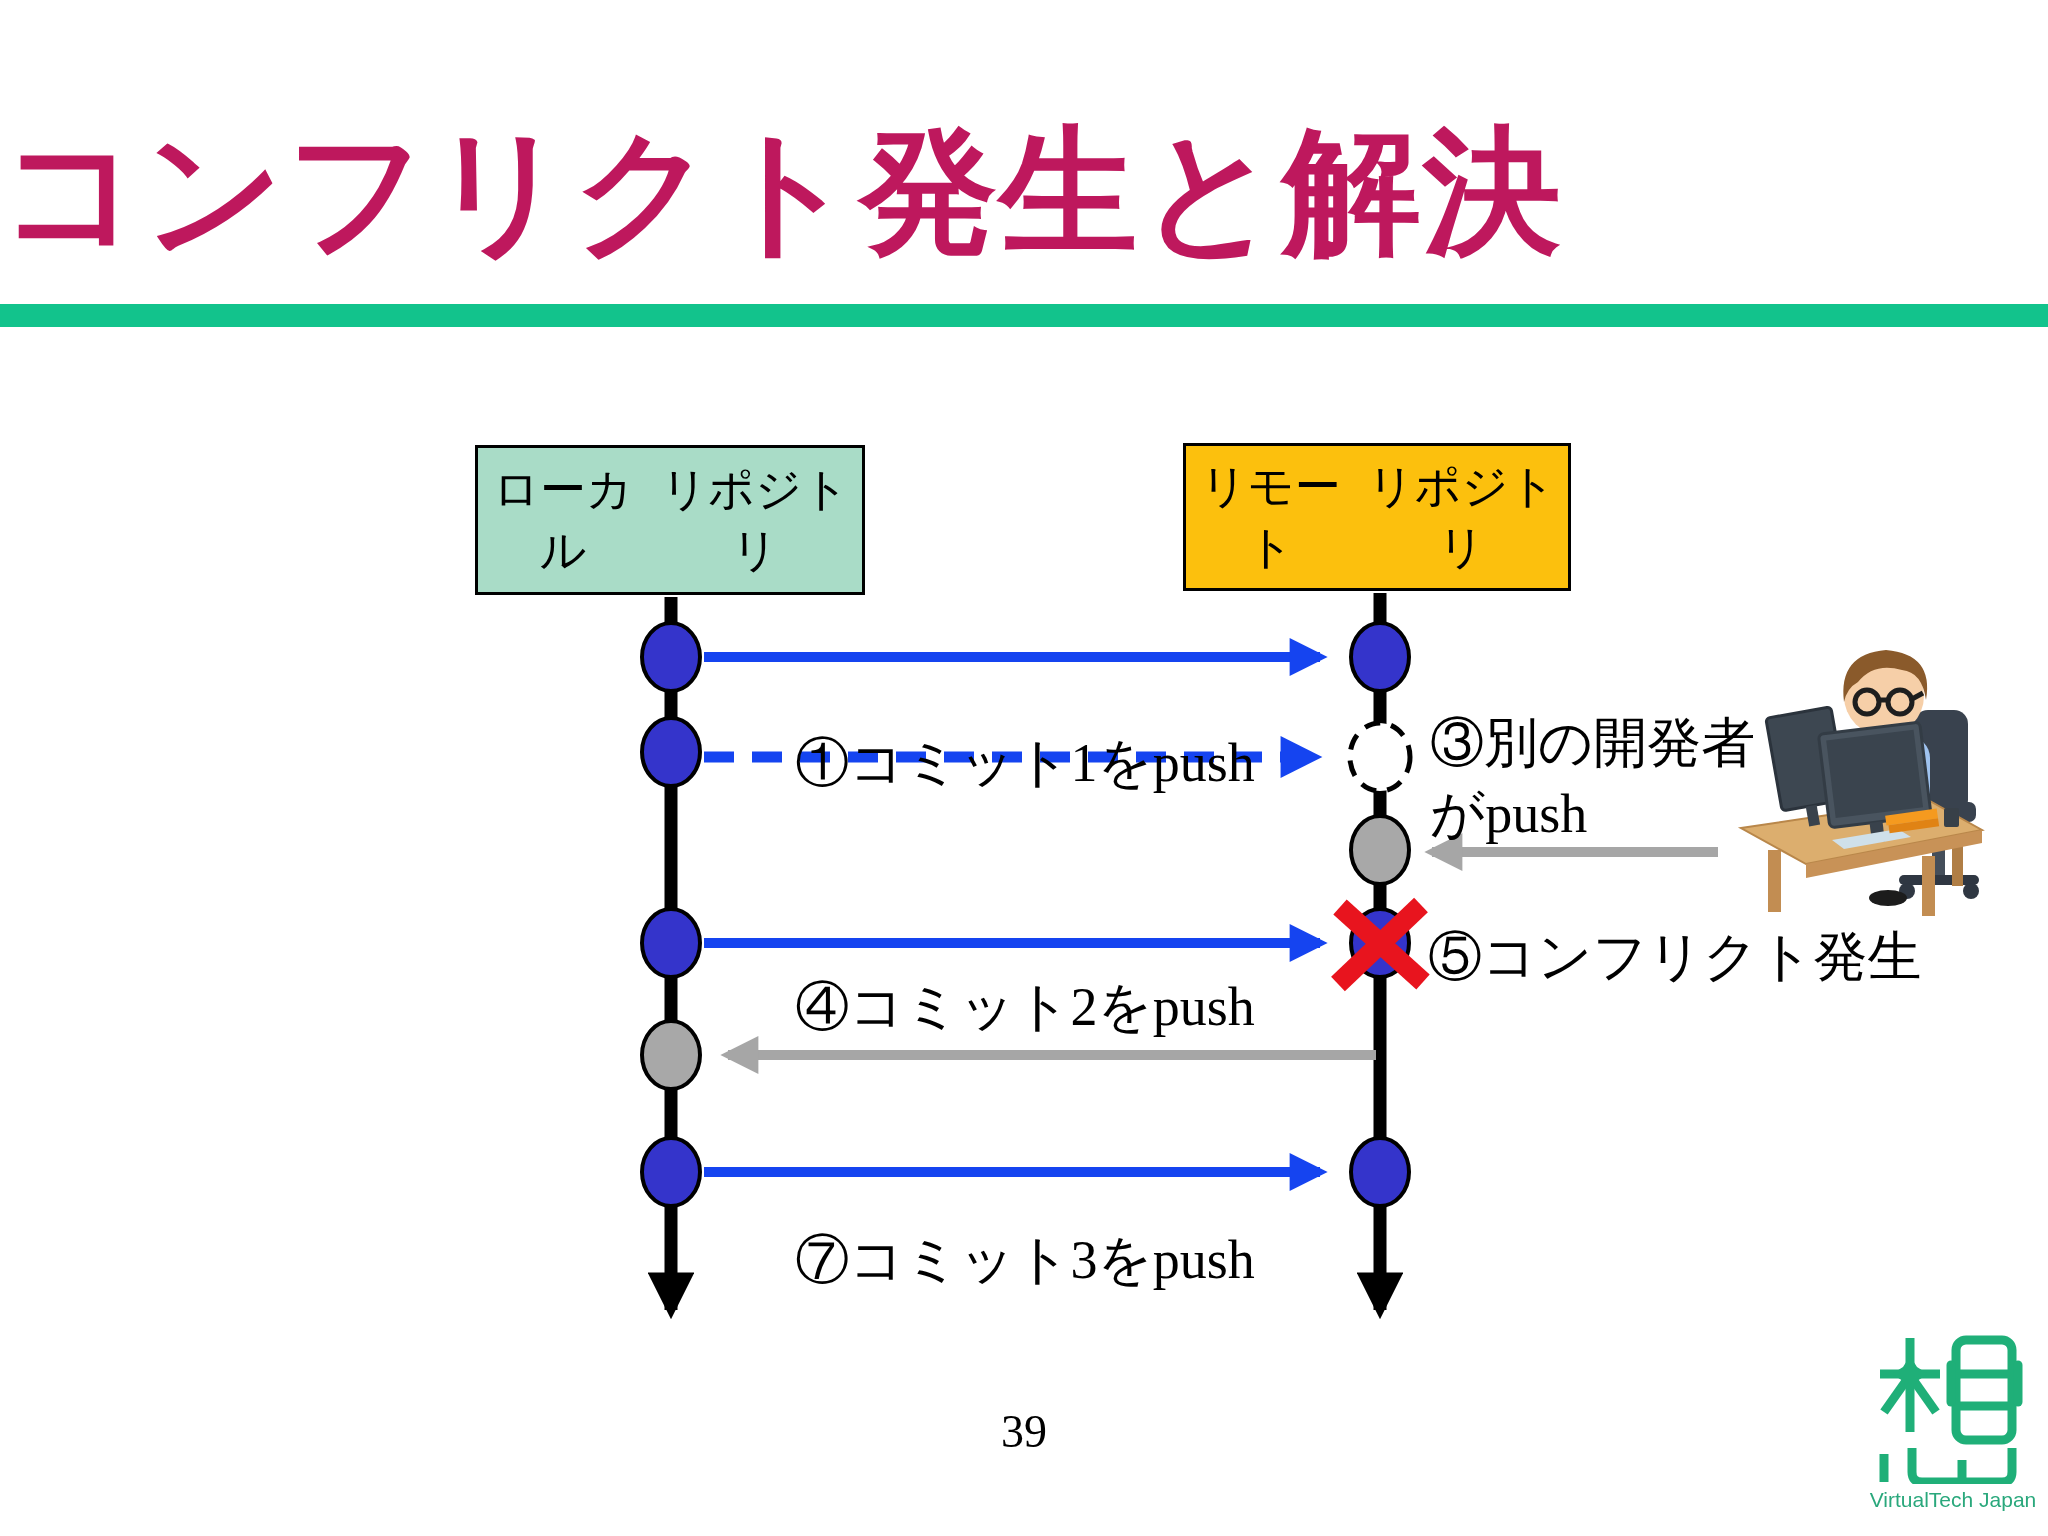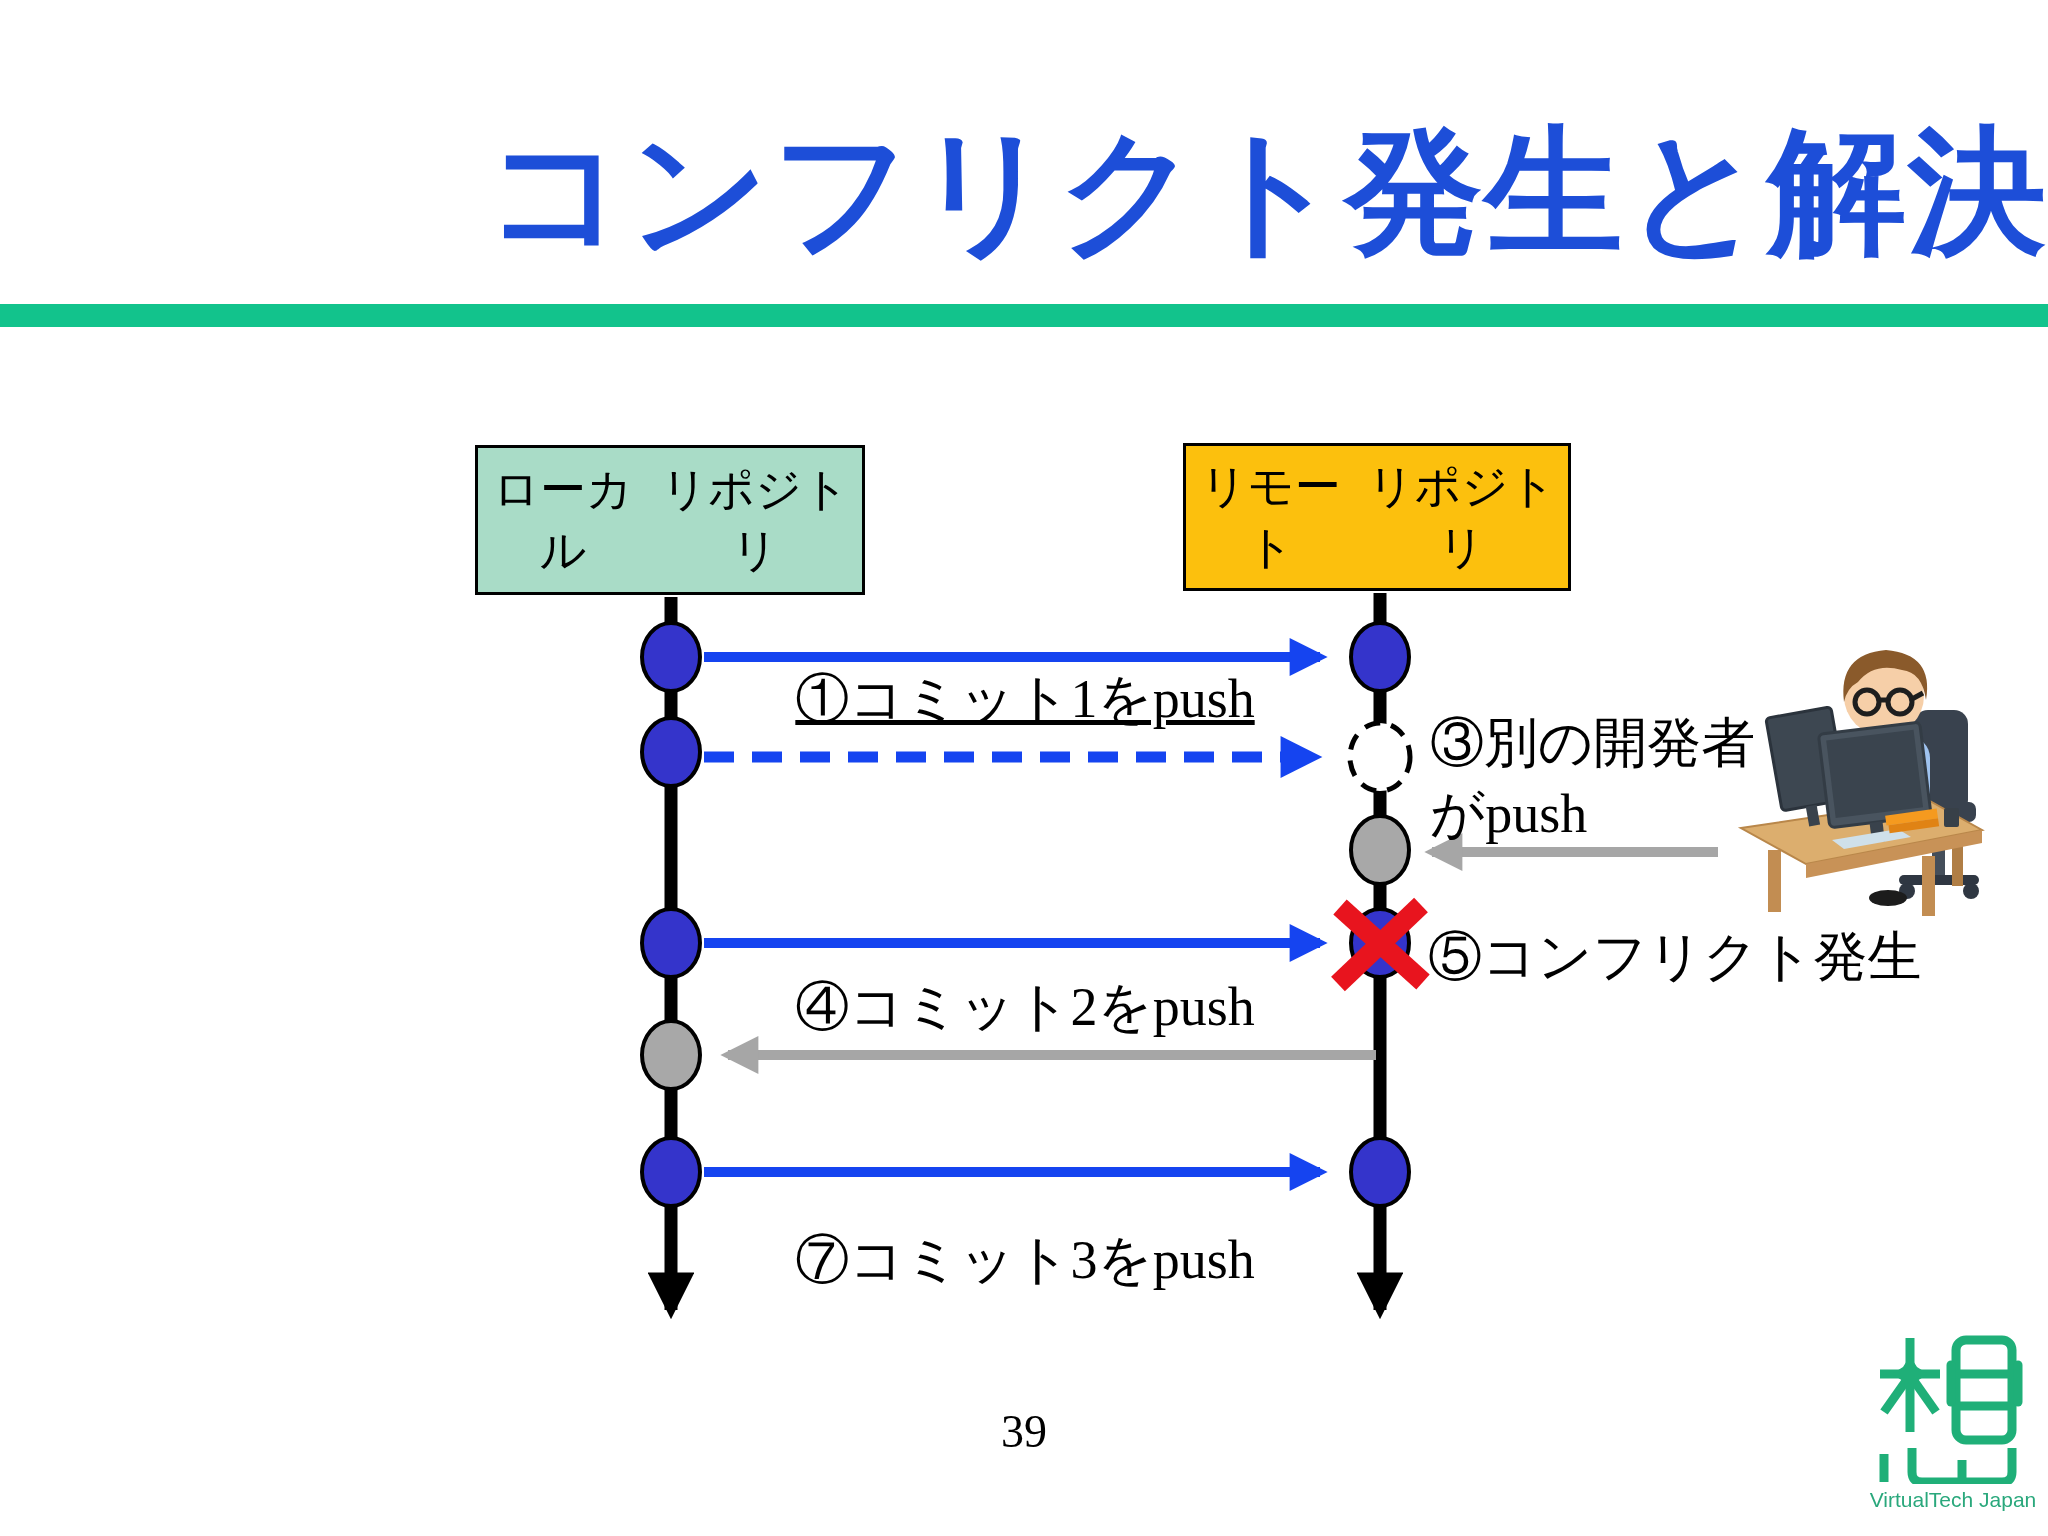--- a/index.html
+++ b/index.html
@@ -4,22 +4,22 @@
 <style>
   html,body { margin:0; padding:0; background:#888; }
   .slide {
     position:relative; width:2048px; height:1536px;
     background:#ffffff; overflow:hidden;
     font-family:"Liberation Sans", sans-serif;
   }
   .abs { position:absolute; }
 
   .title {
-    left:0; right:0; top:100px; text-align:right;
-    font-size:138px; font-weight:600; color:#1d4ed8;
+    left:0; right:0; top:100px; text-align:left;
+    font-size:138px; font-weight:600; color:#be185d;
     font-family:Liberation Sans, sans-serif;
     letter-spacing:2px; white-space:nowrap;
   }
   .divider { left:0; top:304px; width:2048px; height:23px; background:#12c38c; }
 
   .repo-box {
     display:flex; flex-direction:row; align-items:center; justify-content:center;
     border:3px solid #000; box-sizing:border-box;
     font-size:46px; line-height:1.32; color:#000; text-align:center;
     font-family:"Liberation Sans", sans-serif;
@@ -99,21 +99,21 @@
     <ellipse cx="1380" cy="850" rx="29" ry="34" fill="#a8a8a8" stroke="#000" stroke-width="4"></ellipse>
     <ellipse cx="1380" cy="943" rx="29" ry="34" fill="#3434cb" stroke="#000" stroke-width="4"></ellipse>
     <ellipse cx="1380" cy="1172" rx="29" ry="34" fill="#3434cb" stroke="#000" stroke-width="4"></ellipse>
 
     <g>
       <line x1="1340" y1="907" x2="1423" y2="982" stroke="#e8141e" stroke-width="20"></line>
       <line x1="1421" y1="905" x2="1338" y2="984" stroke="#e8141e" stroke-width="20"></line>
     </g>
   </svg>
 
-  <div class="step-label step-centered" style="top:664px;text-decoration:underline;">①コミット1をpush</div>
+  <div class="step-label step-centered" style="top:728px;">①コミット1をpush</div>
   <div class="step-label" style="left:1430px; top:708px; width:470px;">③別の開発者
 がpush</div>
   <div class="step-label step-centered" style="top:972px;">④コミット2をpush</div>
   <div class="step-label" style="left:1428px; top:922px; width:540px;">⑤コンフリクト発生</div>
   <div class="step-label step-centered" style="top:1205px;margin-top:20px;">⑦コミット3をpush</div>
 
   <svg class="abs" style="left:1736px; top:642px;" width="252" height="282" viewBox="0 0 252 282">
 
     <g>
       <rect x="178" y="68" width="54" height="104" rx="14" fill="#39424e"></rect>

